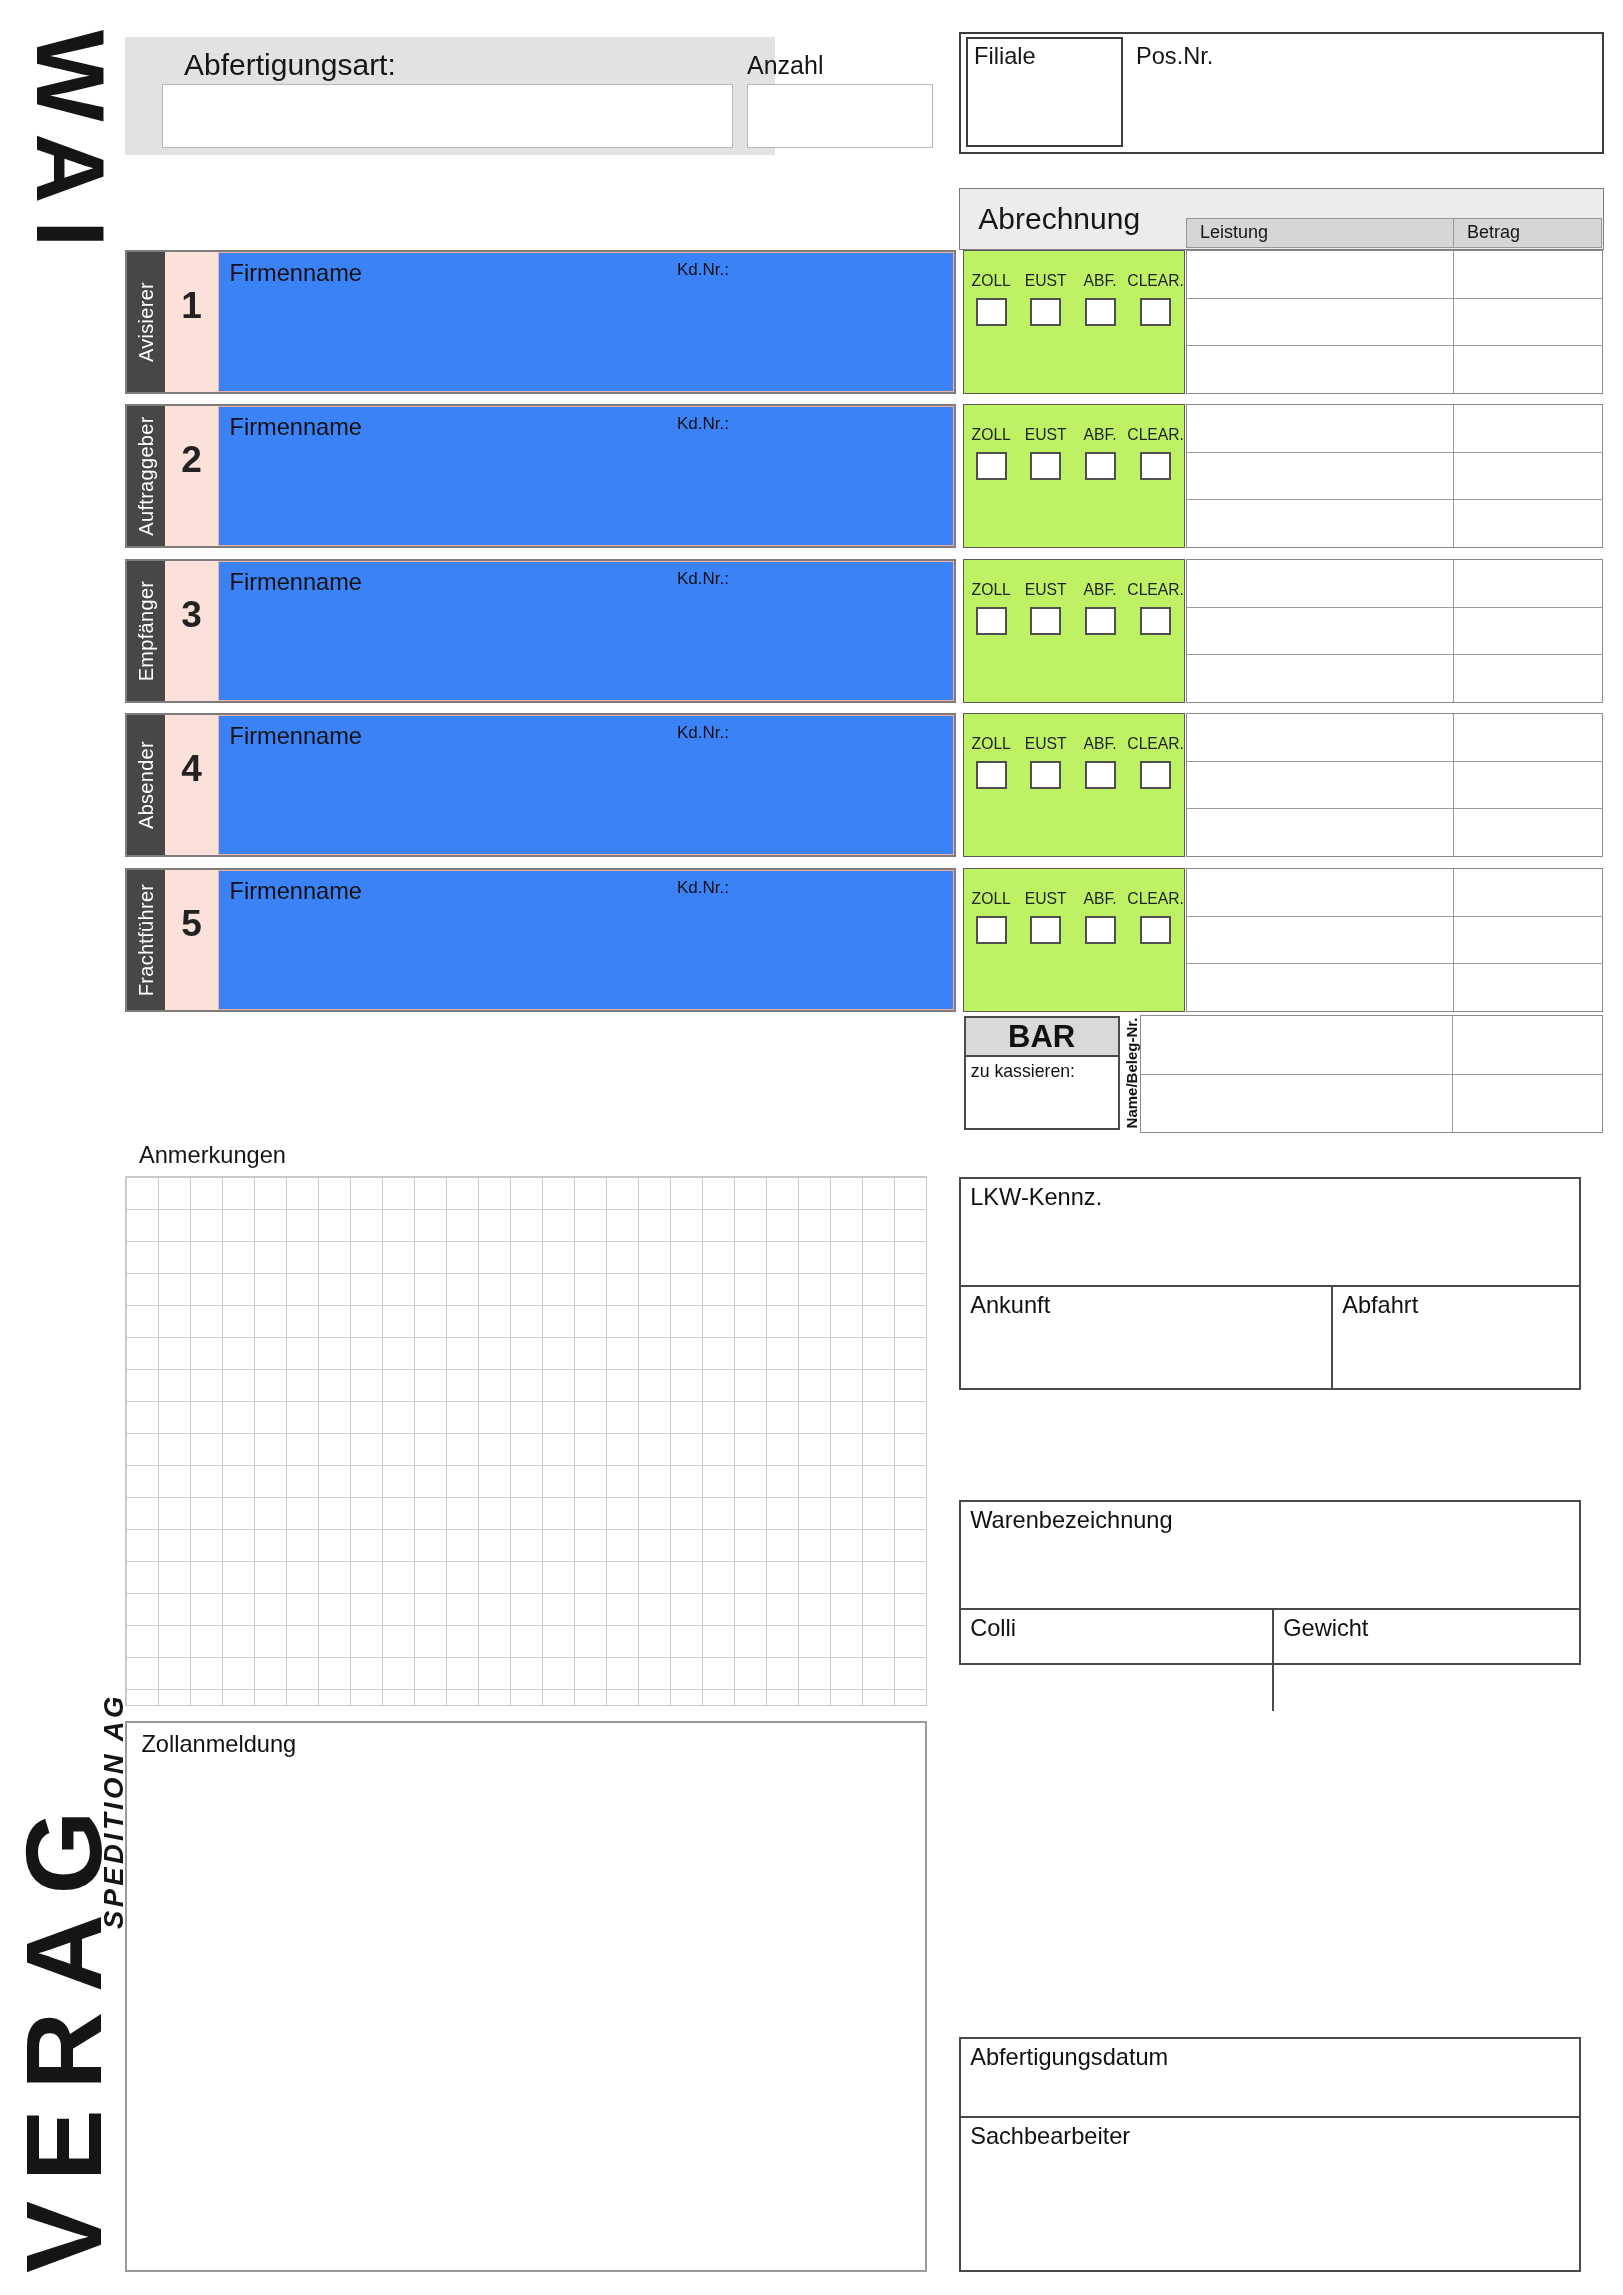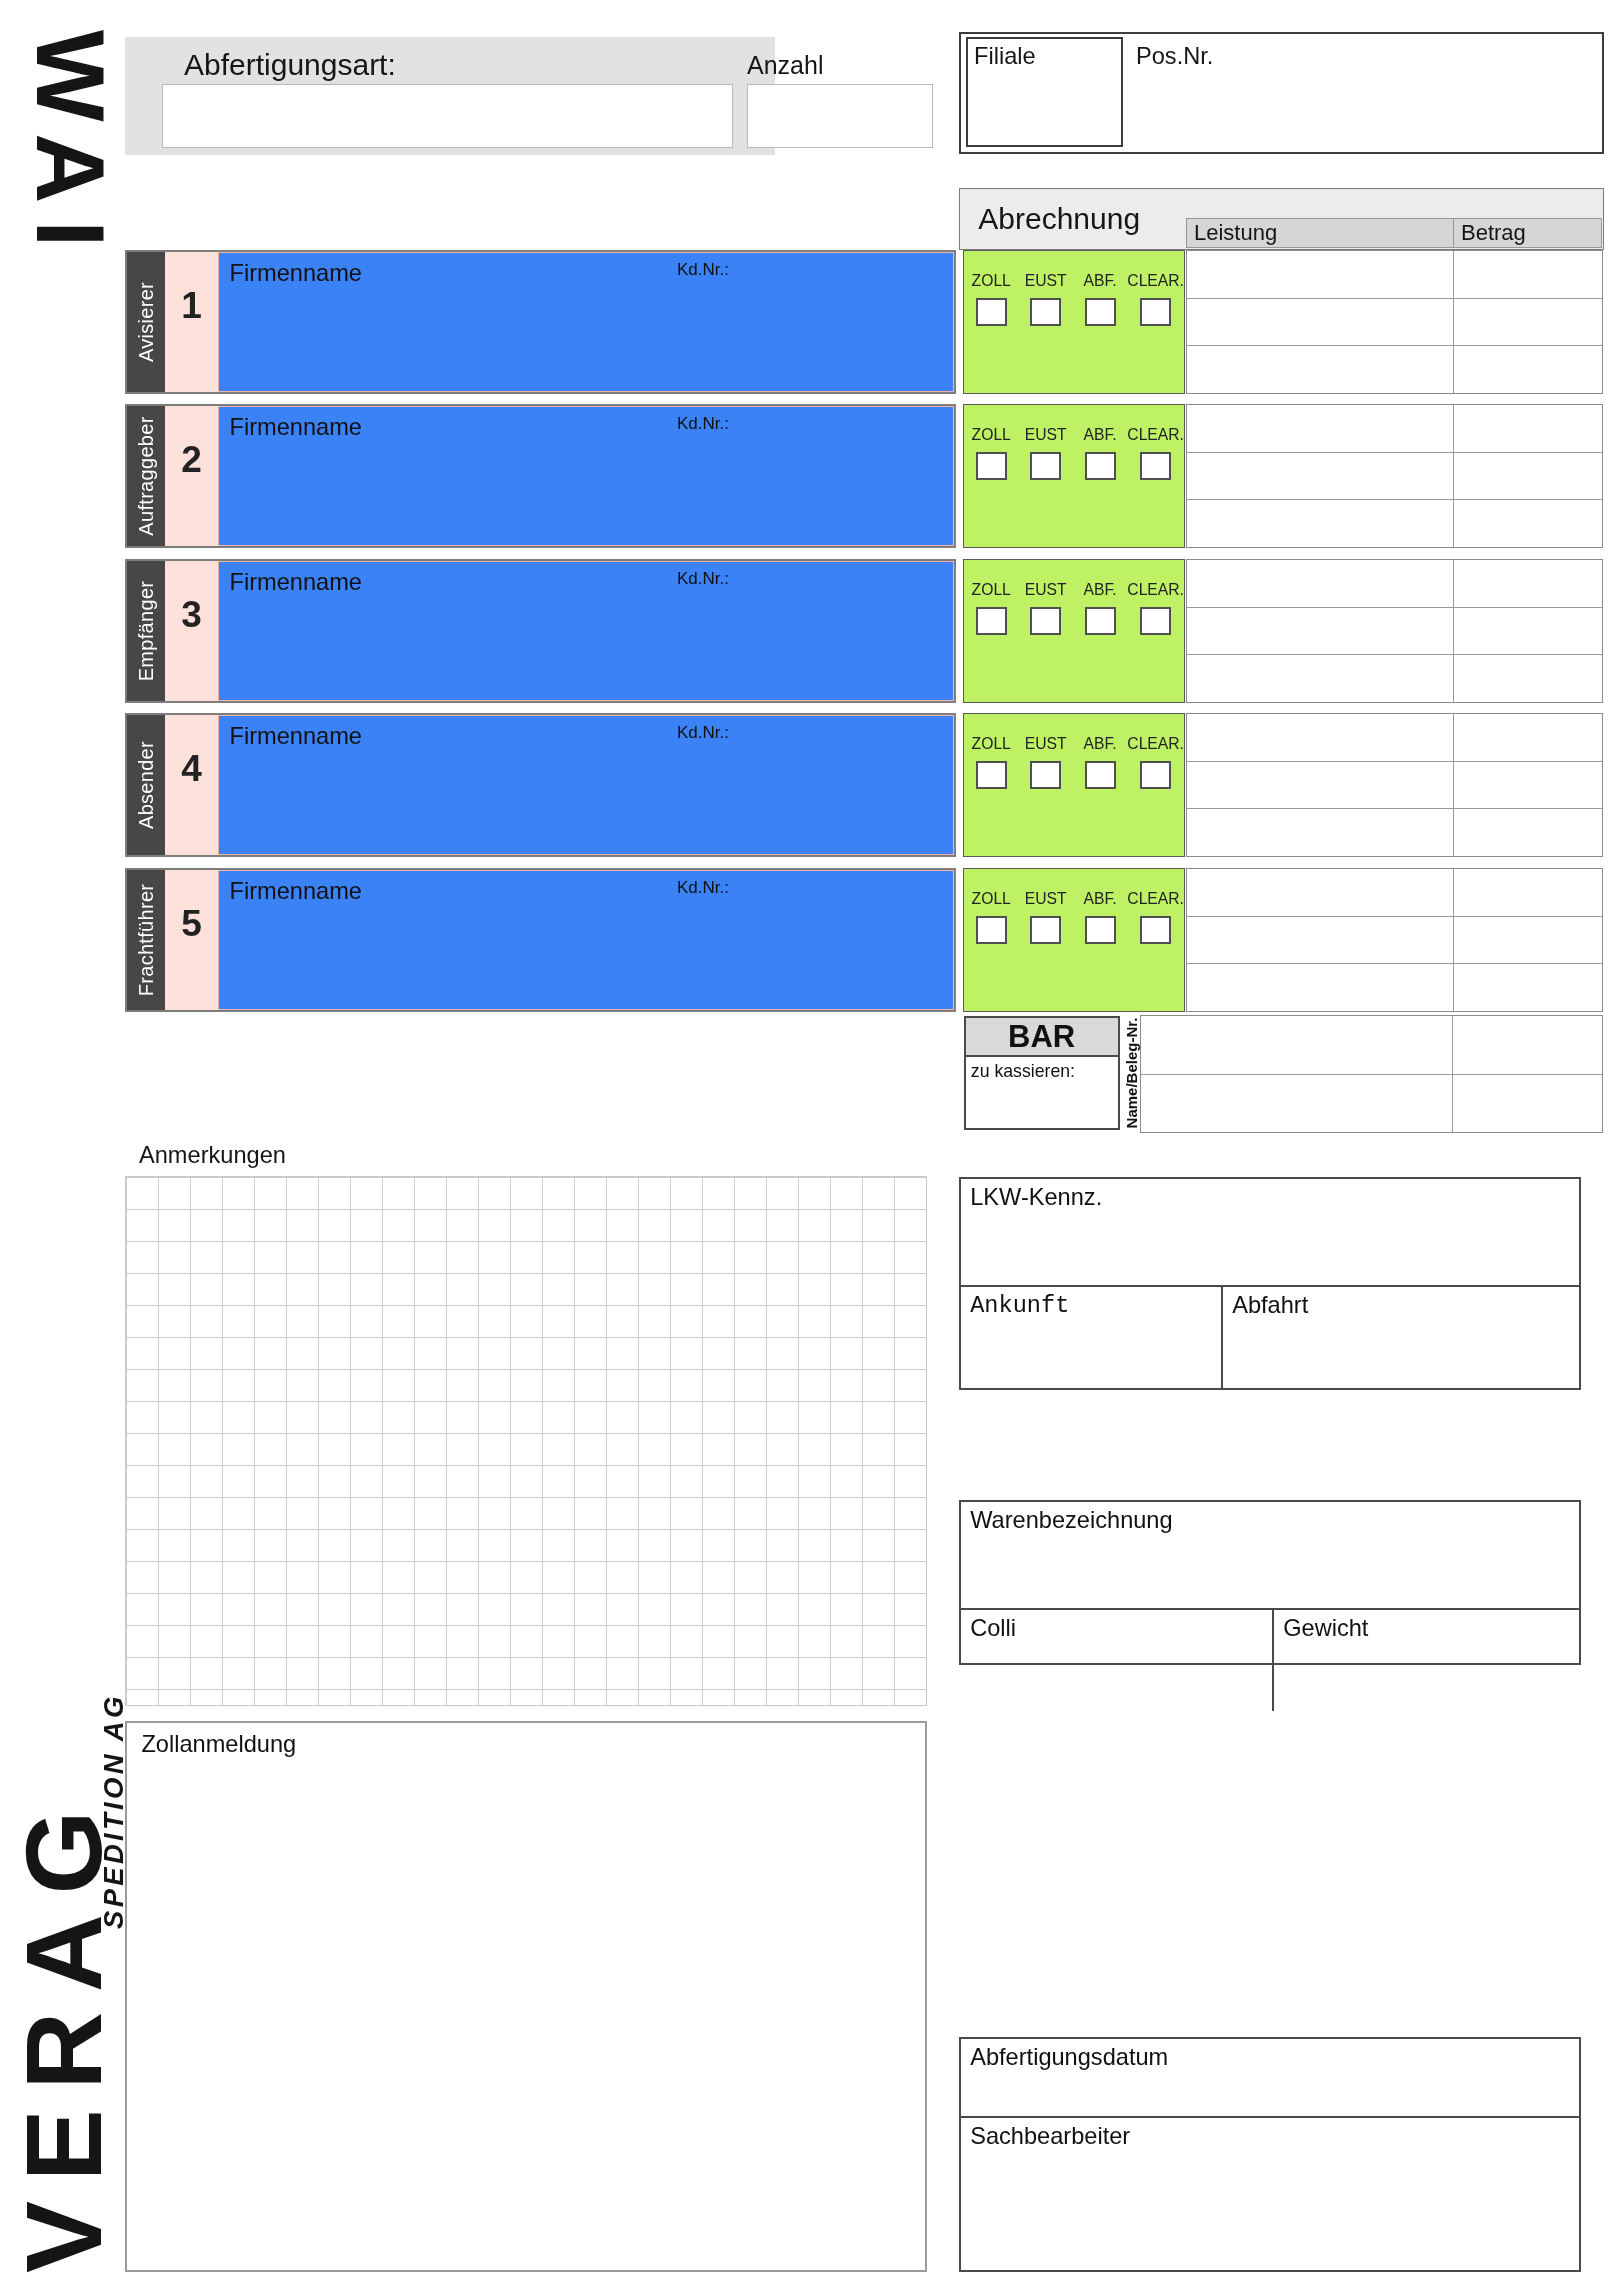--- a/index.html
+++ b/index.html
@@ -28,21 +28,21 @@
   .lbl { position:absolute; font-size:23.6px; color:#161616; }
   .white-input { position:absolute; background:#fff; border:1.3px solid #b8b8b8; }
 
   .filiale-box { left:959px; top:32px; width:645px; height:122px; background:#fff; border:2px solid #3d3d3d; }
   .filiale-cell { position:absolute; left:4.6px; top:3.3px; width:157px; height:110px; border:2px solid #3d3d3d; }
 
   
   .abr-strip { left:959px; top:188px; width:645px; height:62px; background:#ececec; border:1.3px solid #7c7c7c; }
   .abr-title { position:absolute; left:18.3px; top:13px; font-size:30px; color:#161616; }
   .col-head { position:absolute; top:29px; height:30px; background:#d6d6d6; border:1.3px solid #979797;
-              font-size:22px; line-height:27.5px; padding-left:7px; color:#161616; }
+              font-size:18px; line-height:27.5px; padding-left:13px; color:#161616; }
   .col-leistung { left:226px; width:268px; }
   .col-betrag  { left:493px; width:149px; }
 
   
   .party-wrapper { position:absolute; left:125px; width:1478px; height:144px; }
   .party-box { position:absolute; left:0; top:0; width:831px; height:144px;
                border:2px solid #7d7d7d; background:#fff; display:flex; }
   .role-bar { width:38px; background:#474747; position:relative; }
   .role-text { position:absolute; left:50%; top:50%; transform:translate(-50%,-50%) rotate(-90deg);
                white-space:nowrap; color:#fff; font-size:20px; letter-spacing:0.3px; }
@@ -373,21 +373,21 @@
   </div>
 
   <span class="lbl anm-lbl">Anmerkungen</span>
   <div class="abs grid-paper"></div>
 
   <div class="info-box" style="left:959px; top:1177px; width:622px; height:213px;">
     <div class="box-top" style="height:108px;">
       <span class="box-lbl">LKW-Kennz.</span>
     </div>
     <div class="box-bottom" style="height:101px;">
-      <div class="box-cell cell-divider" style="width:262px;font-family:Liberation Mono, monospace;">
+      <div class="box-cell cell-divider" style="width:372px;">
         <span class="box-lbl">Ankunft</span>
       </div>
       <div class="box-cell" style="flex:1;">
         <span class="box-lbl">Abfahrt</span>
       </div>
     </div>
   </div>
 
   <div class="info-box" style="left:959px; top:1500px; width:622px; height:165px;">
     <div class="box-top" style="height:108px;">

